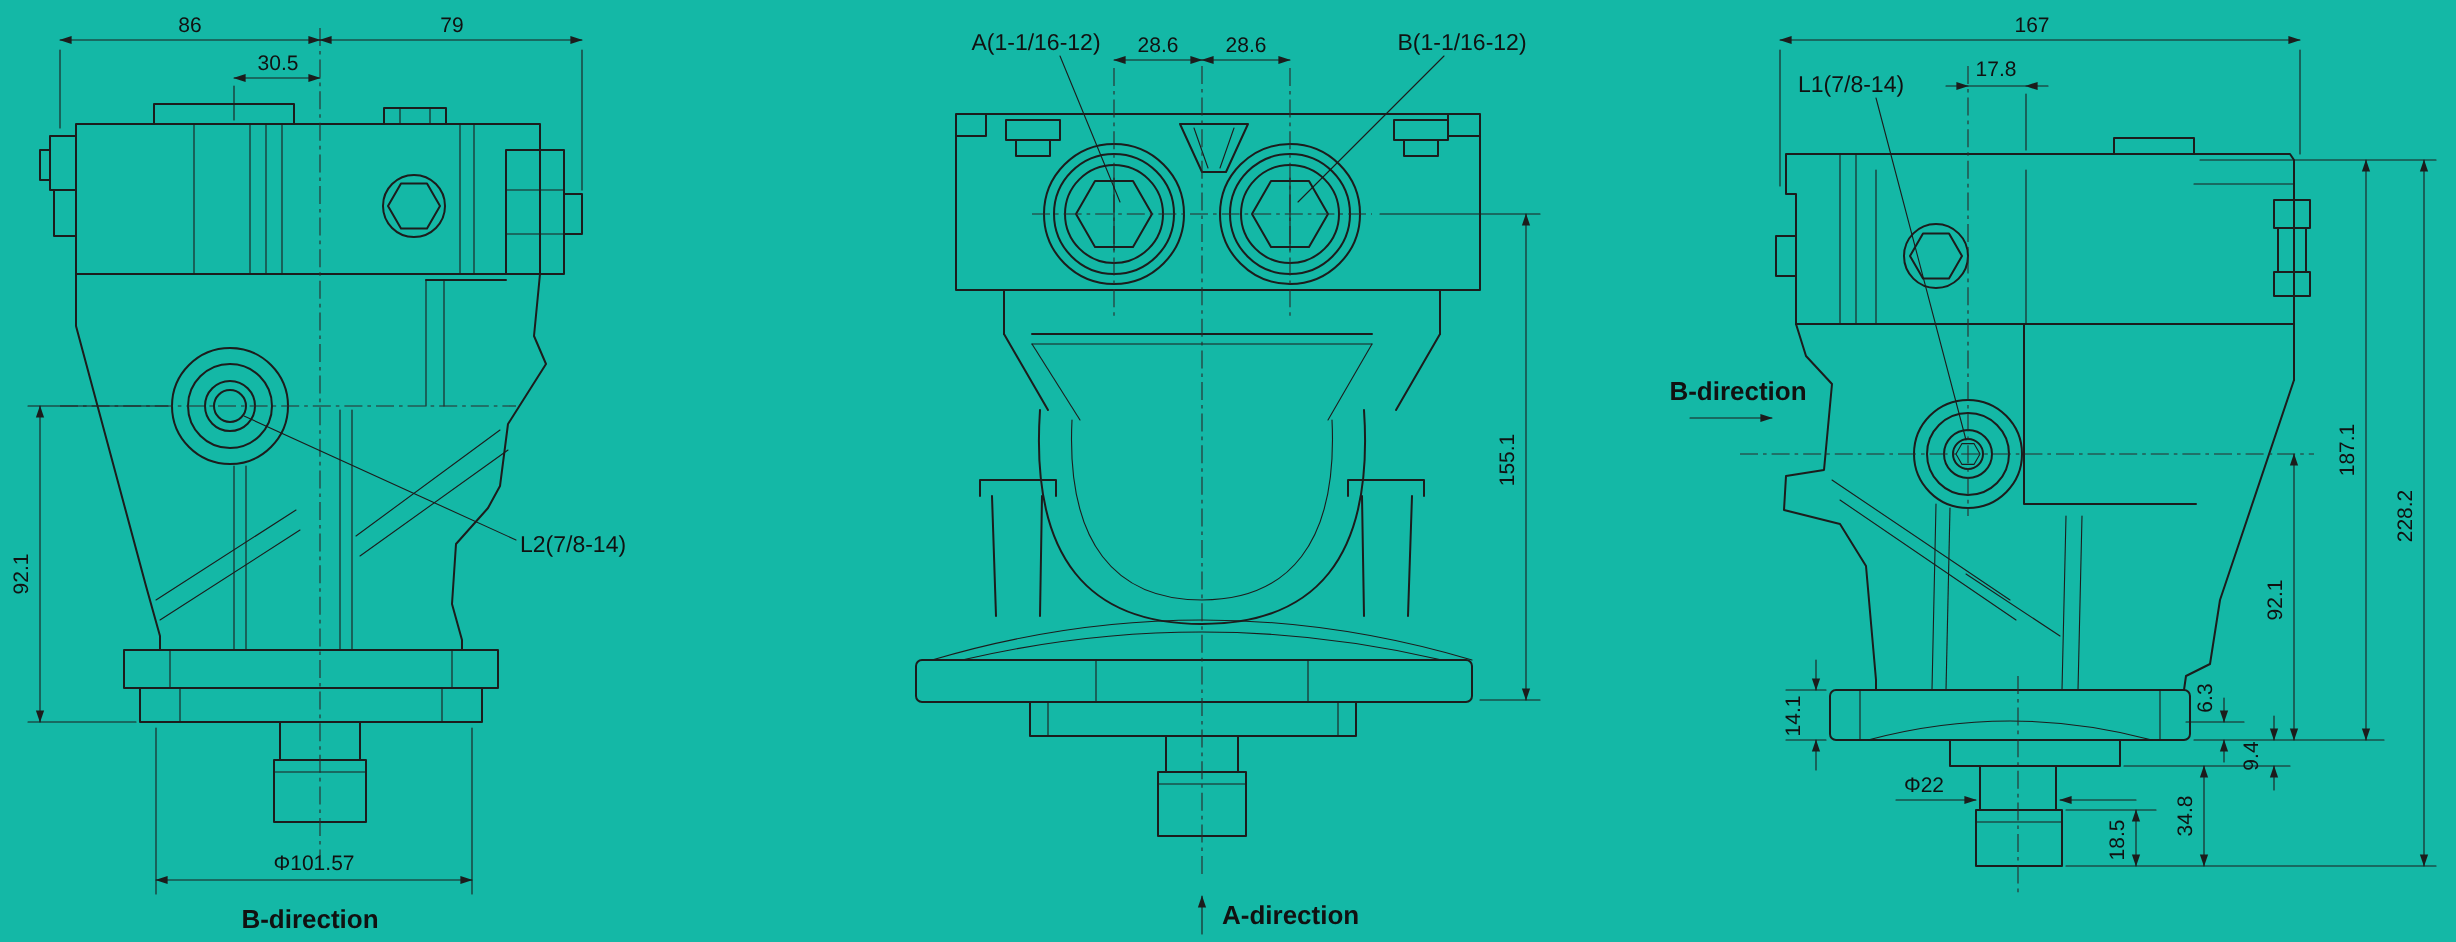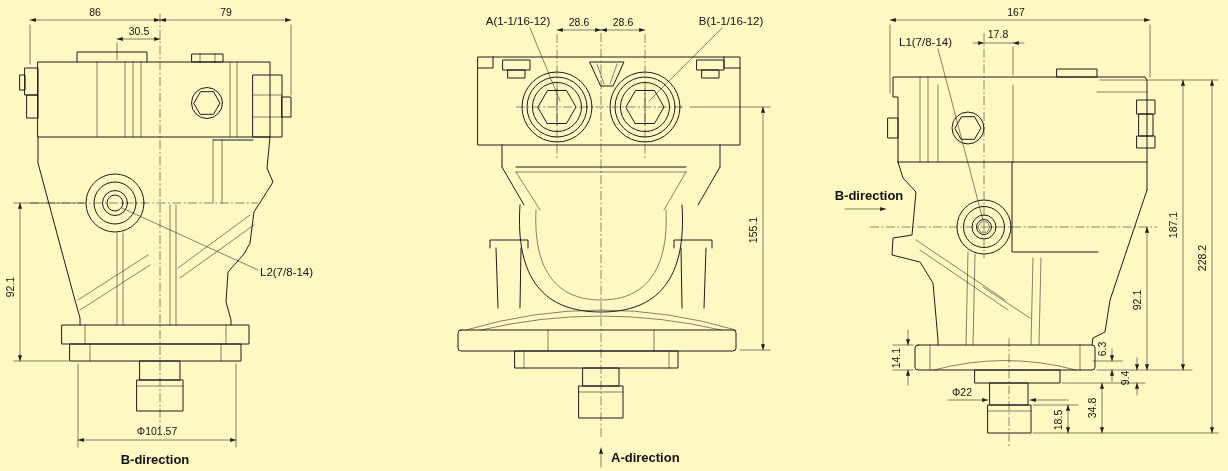--- a/index.html
+++ b/index.html
@@ -1,16 +1,16 @@
 <!DOCTYPE html>
 <html><head>
 <meta charset="utf-8">
 <style>
   html,body{margin:0;padding:0;background:#ffffff;}
-  #stage{position:relative;width:1228px;height:471px;background:#fef9c3;overflow:hidden;
+  #stage{position:relative;width:1228px;height:471px;background:#14b8a6;overflow:hidden;
          font-family:"Liberation Sans", sans-serif;}
   svg{position:absolute;left:0;top:0;}
   
   .ol{fill:none;stroke:#1c1c1c;stroke-width:1.0;stroke-linejoin:round;stroke-linecap:round;}
   .tn{fill:none;stroke:#1c1c1c;stroke-width:0.55;stroke-linecap:round;}
   .cl{fill:none;stroke:#2a2a2a;stroke-width:0.55;stroke-dasharray:9 2.5 1.8 2.5;}
   .dimtxt{font-family:"Liberation Sans", sans-serif;font-size:10.5px;fill:#111;}
   .lbltxt{font-family:"Liberation Sans", sans-serif;font-size:11.5px;fill:#111;}
   .captxt{font-family:"Liberation Sans", sans-serif;font-size:13px;font-weight:bold;fill:#111;}
   .arrfill{fill:#1c1c1c;}

